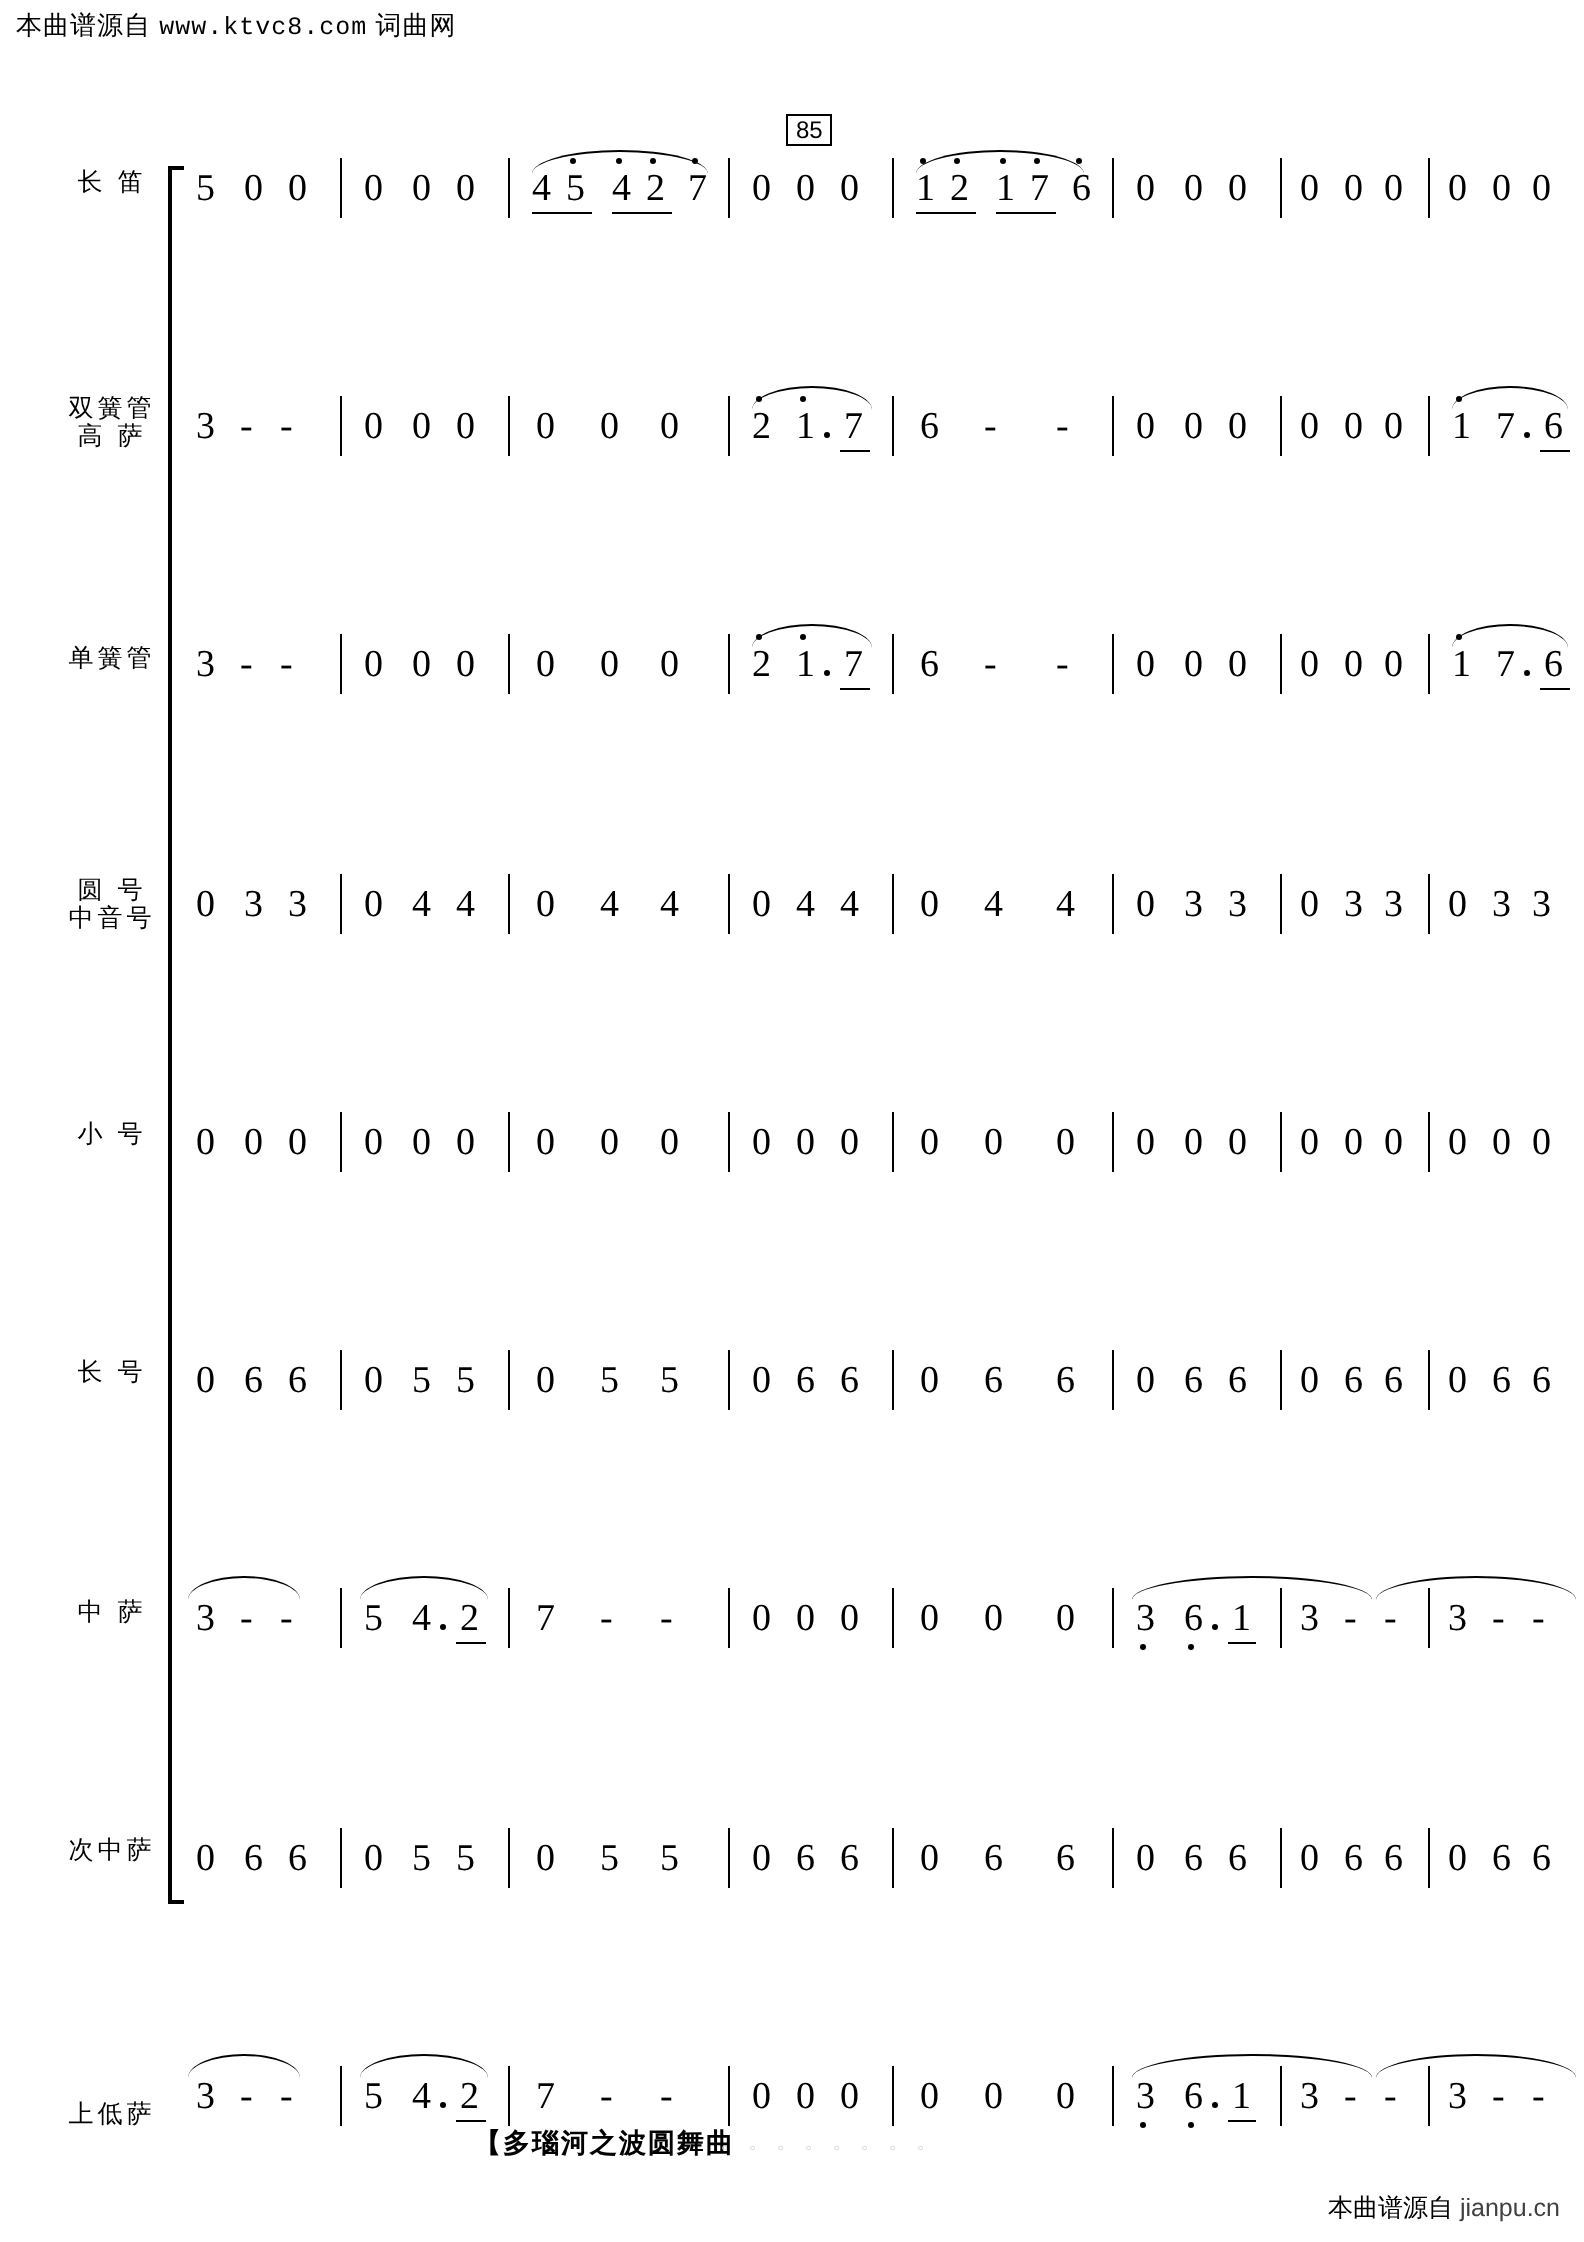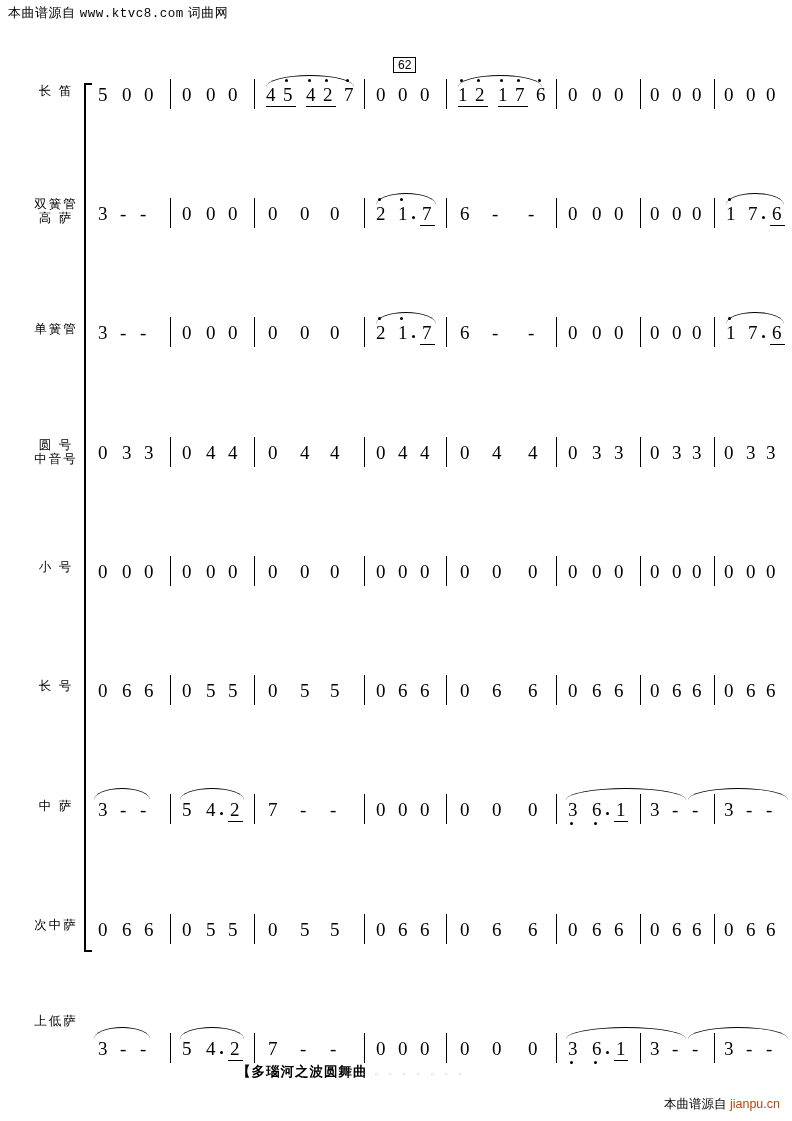--- a/index.html
+++ b/index.html
@@ -31,32 +31,32 @@
   .dotup{position:absolute;width:3px;height:3px;border-radius:50%;background:#000;top:6px;}
   .dotdn{position:absolute;width:3px;height:3px;border-radius:50%;background:#000;top:34px;}
   
   .augdot{position:absolute;width:3px;height:3px;border-radius:50%;background:#000;top:24px;}
   
   .slur{position:absolute;height:11px;border-top:1px solid #000;border-radius:50%/100% 100% 0 0;top:0px;}
 
   .footer-title{position:absolute;left:237px;top:1063px;font-size:13.5px;font-family:"Liberation Sans",sans-serif;font-weight:bold;letter-spacing:1px;}
   .footer-faint{position:absolute;left:360px;top:1063px;font-size:11px;color:#d8d8d8;letter-spacing:3px;}
   .footer-right{position:absolute;right:12px;top:1096px;font-size:12.5px;font-family:"Liberation Sans",sans-serif;}
-  .footer-right .red{color:#c2410c;}
+  .footer-right .red{color:#404040;}
 </style>
 </head>
 <body>
 
 <div class="header-note">
   <span>本曲谱源自</span>
   <span class="url">www.ktvc8.com</span>
   <span>词曲网</span>
 </div>
 
-<div class="measure-mark">62</div>
+<div class="measure-mark">85</div>
 
 <div class="brace"></div>
 
 <div class="score">
 
   <div class="row">
     <div class="label" style="top:30px">
       <span class="lbl-line">长 笛</span>
     </div>
     <div class="staff" style="top:18px">
@@ -434,21 +434,21 @@
         <span class="bar" style="left:622px"></span>
         <span class="n" style="left:632px">0</span>
           <span class="n" style="left:654px">6</span>
           <span class="n" style="left:674px">6</span>
 
       </div>
     </div>
   </div>
 
   <div class="row">
-    <div class="label" style="top:480px">
+    <div class="label" style="top:516px">
       <span class="lbl-line">上低萨</span>
     </div>
     <div class="staff" style="top:492px">
       <div class="notes">
         <span class="slur" style="left:2px;top:0px;width:56px"></span>
         <span class="n" style="left:6px">3</span>
           <span class="n" style="left:28px">-</span>
           <span class="n" style="left:48px">-</span>
         <span class="bar" style="left:78px"></span>
         <span class="slur" style="left:88px;top:0px;width:64px"></span>

